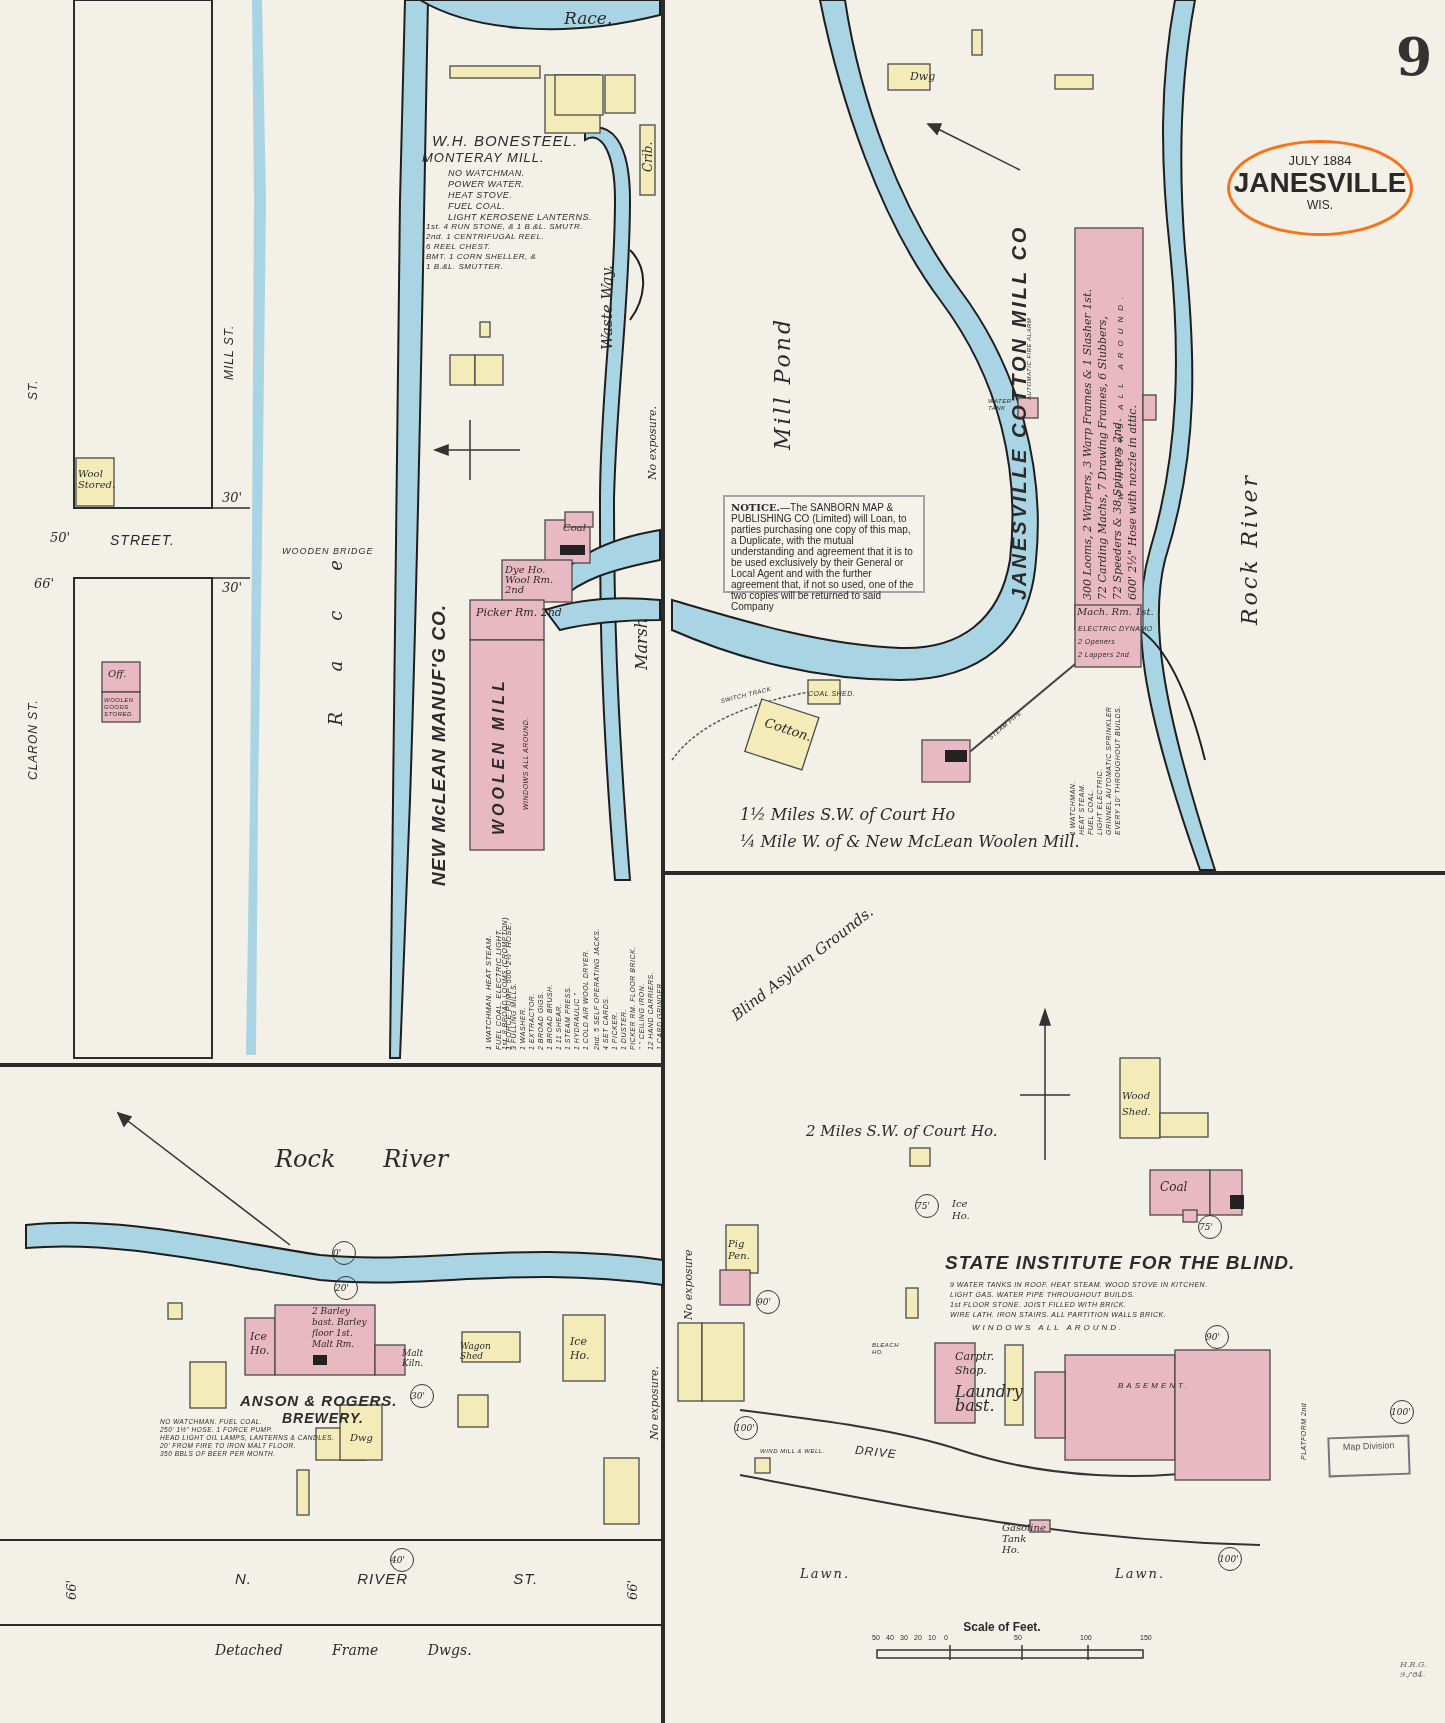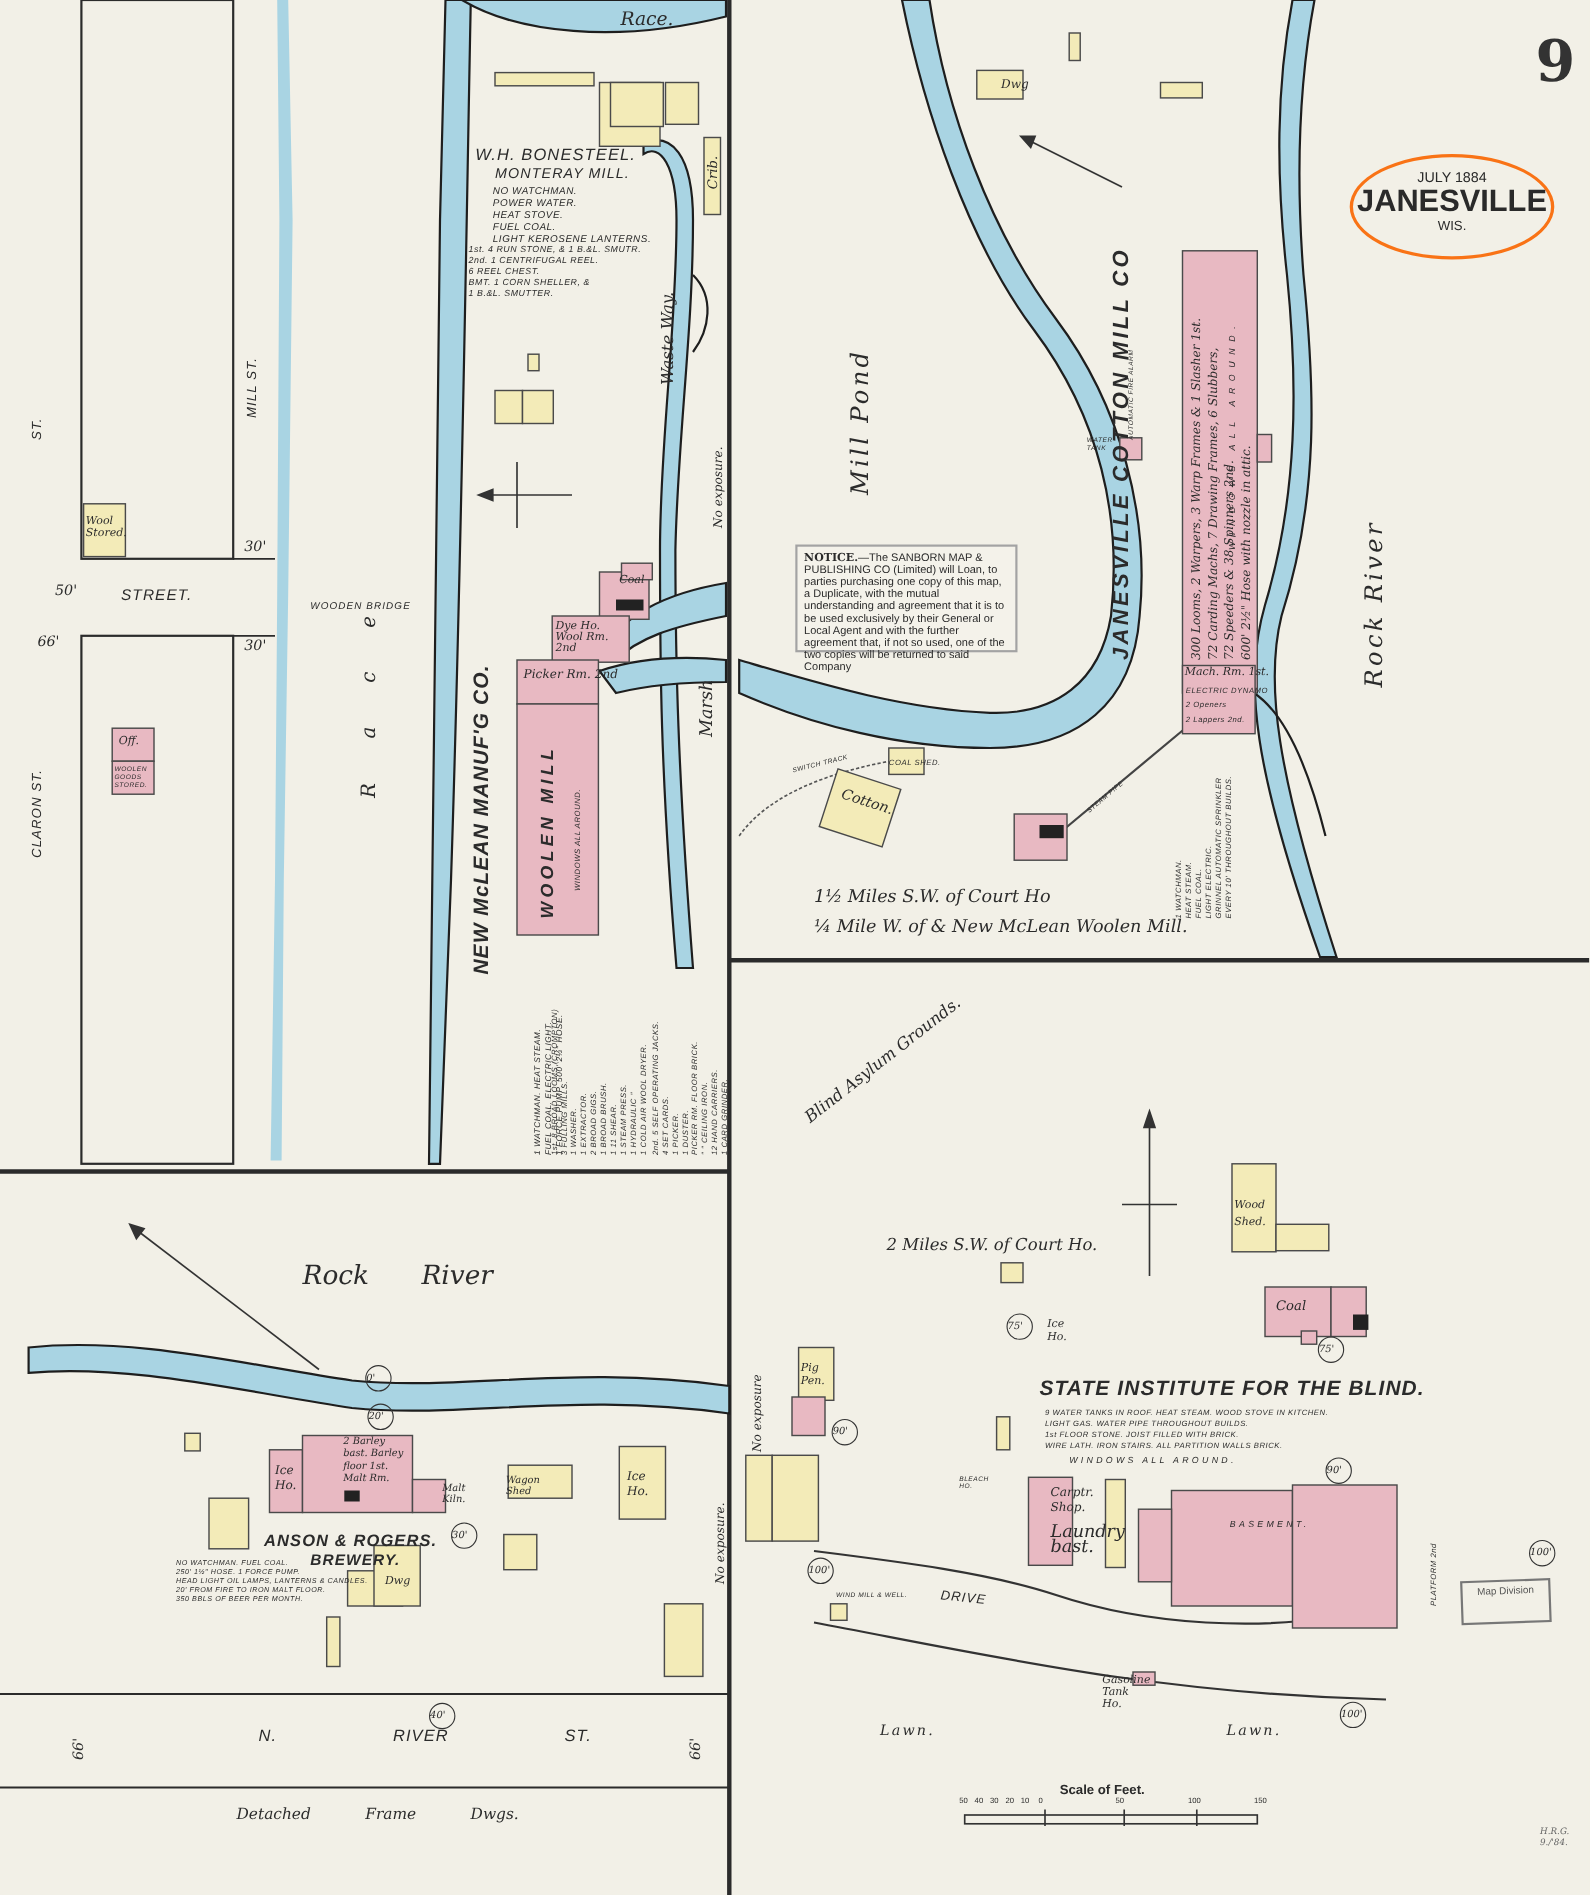--- a/index.html
+++ b/index.html
@@ -165,21 +165,21 @@
   <div class="c">JANESVILLE</div>
   <div class="s">WIS.</div>
 </div>
 
 <div class="notice">
   <b>NOTICE.</b><span>—The SANBORN MAP &amp; PUBLISHING CO (Limited) will Loan, to parties purchasing one copy of this map, a Duplicate, with the mutual understanding and agreement that it is to be used exclusively by their General or Local Agent and with the further agreement that, if not so used, one of the two copies will be returned to said Company</span>
 </div>
 
 <div class="lbl script" style="left:520px;top:8px;font-size:17px;margin-left:44px;">Race.</div>
 <div class="lbl caps" style="left:432px;top:132px;font-size:15px;">W.H. BONESTEEL.</div>
-<div class="lbl caps" style="left:450px;top:150px;font-size:13px;">MONTERAY MILL.</div>
+<div class="lbl caps" style="left:422px;top:150px;font-size:13px;">MONTERAY MILL.</div>
 <div class="lbl small" style="left:448px;top:168px;">
   <div>NO WATCHMAN.</div>
       <div>POWER WATER.</div>
       <div>HEAT STOVE.</div>
       <div>FUEL COAL.</div>
       <div>LIGHT KEROSENE LANTERNS.</div>
 </div>
 <div class="lbl small" style="left:426px;top:222px;font-size:8px;line-height:10px;">
   <div>1st. 4 RUN STONE, &amp; 1 B.&amp;L. SMUTR.</div>
       <div>2nd. 1 CENTRIFUGAL REEL.</div>

